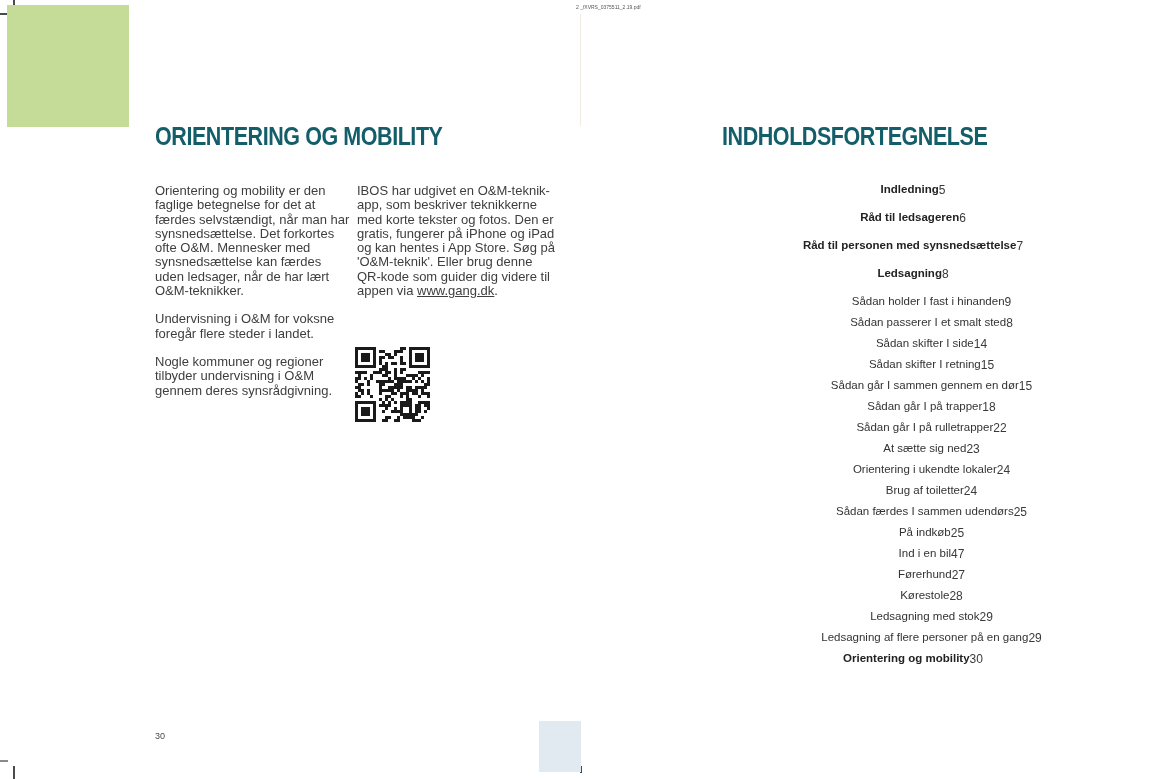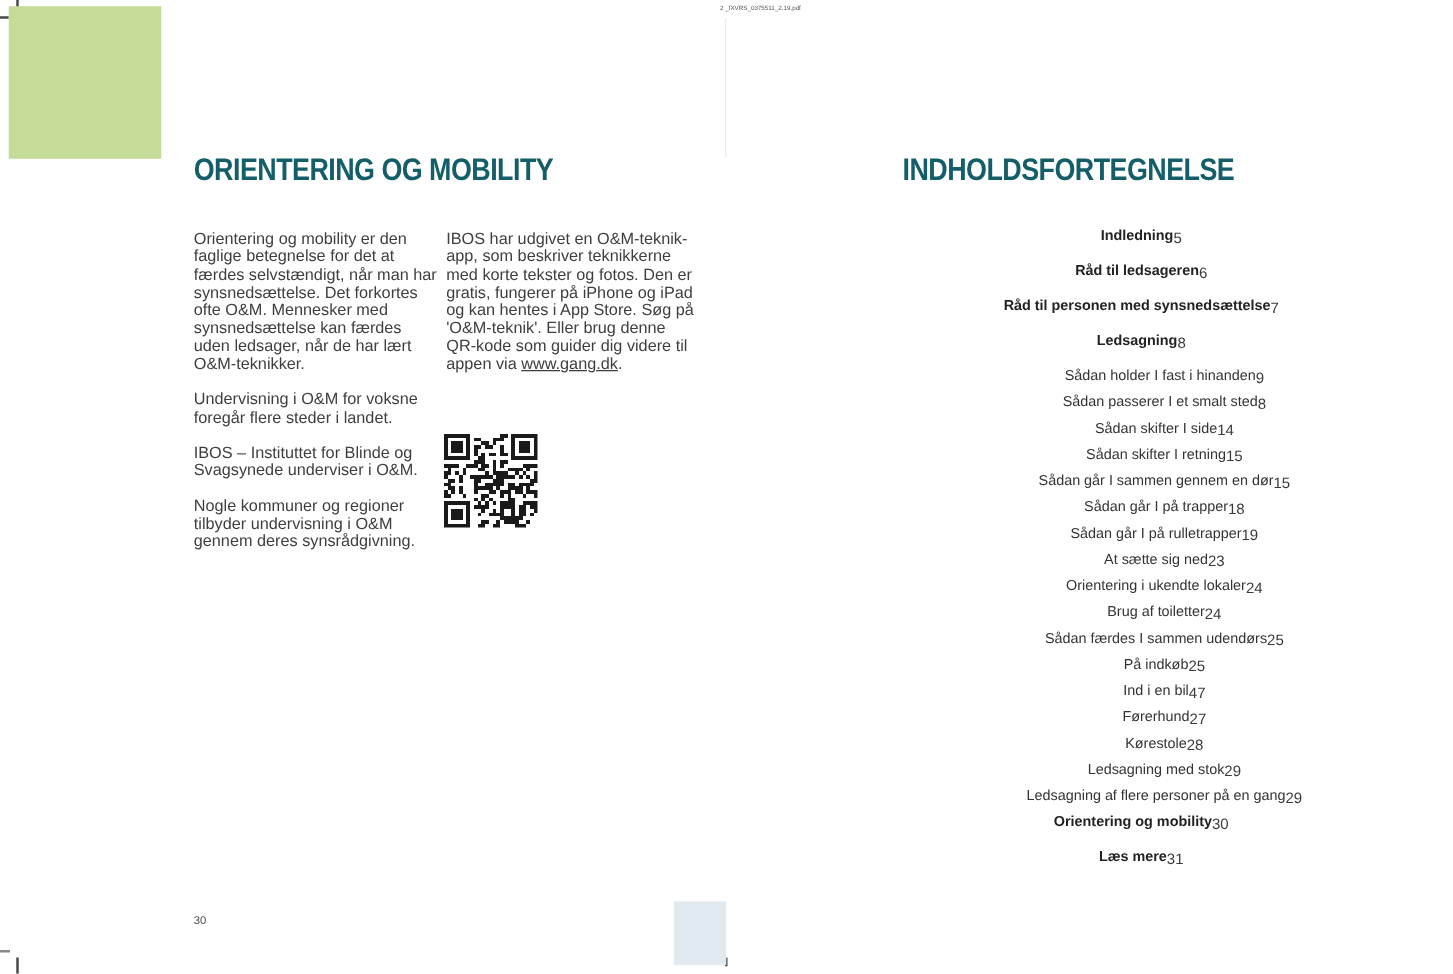--- a/index.html
+++ b/index.html
@@ -58,21 +58,20 @@
   <div class="green-block"></div>
   <div class="blue-block"></div>
   <div class="crease"></div>
 
   <div class="filename">2  _fXVRS_0375511_2.19.pdf</div>
 
   <h1 class="page-title title-left">ORIENTERING OG MOBILITY</h1>
   <div class="col col-1">
       <p>Orientering og mobility er den faglige betegnelse for det at færdes selvstændigt, når man har synsnedsættelse. Det forkortes ofte O&amp;M. Mennesker med synsnedsættelse kan færdes uden ledsager, når de har lært O&amp;M-teknikker.</p>
       <p>Undervisning i O&amp;M for voksne foregår flere steder i landet.</p>
-      <p>IBOS – Instituttet for Blinde og Svagsynede underviser i O&amp;M.</p>
       <p>Nogle kommuner og regioner tilbyder undervisning i O&amp;M gennem deres synsrådgivning.</p>
     </div>
   <div class="col col-2">
       <p>IBOS har udgivet en O&amp;M-teknik-app, som beskriver teknikkerne med korte tekster og fotos. Den er gratis, fungerer på iPhone og iPad og kan hentes i App Store. Søg på 'O&amp;M-teknik'. Eller brug denne QR-kode som guider dig videre til appen via <a href="#">www.gang.dk</a>.</p>
     </div>
   <svg class="qr" viewBox="0 0 25 25" shape-rendering="crispEdges" aria-label="QR-kode der guider videre til O&amp;M-teknik appen">
       <rect x="0" y="0" width="1" height="1" fill="#1a1a1a"></rect>
       <rect x="1" y="0" width="1" height="1" fill="#1a1a1a"></rect>
       <rect x="2" y="0" width="1" height="1" fill="#1a1a1a"></rect>
       <rect x="3" y="0" width="1" height="1" fill="#1a1a1a"></rect>
@@ -421,21 +420,21 @@
       <div class="toc-row sub">
         <span class="toc-label">Sådan går I sammen gennem en dør</span>
         <span class="toc-page">15</span>
       </div>
       <div class="toc-row sub">
         <span class="toc-label">Sådan går I på trapper</span>
         <span class="toc-page">18</span>
       </div>
       <div class="toc-row sub">
         <span class="toc-label">Sådan går I på rulletrapper</span>
-        <span class="toc-page">19</span>
+        <span class="toc-page">22</span>
       </div>
       <div class="toc-row sub">
         <span class="toc-label">At sætte sig ned</span>
         <span class="toc-page">23</span>
       </div>
       <div class="toc-row sub">
         <span class="toc-label">Orientering i ukendte lokaler</span>
         <span class="toc-page">24</span>
       </div>
       <div class="toc-row sub">
@@ -467,19 +466,15 @@
         <span class="toc-page">29</span>
       </div>
       <div class="toc-row sub">
         <span class="toc-label">Ledsagning af flere personer på en gang</span>
         <span class="toc-page">29</span>
       </div>
       <div class="toc-row l1">
         <span class="toc-label">Orientering og mobility</span>
         <span class="toc-page">30</span>
       </div>
-      <div class="toc-row l1">
-        <span class="toc-label">Læs mere</span>
-        <span class="toc-page">31</span>
-      </div>
     </div>
 
 </div>
 
 </body></html>

